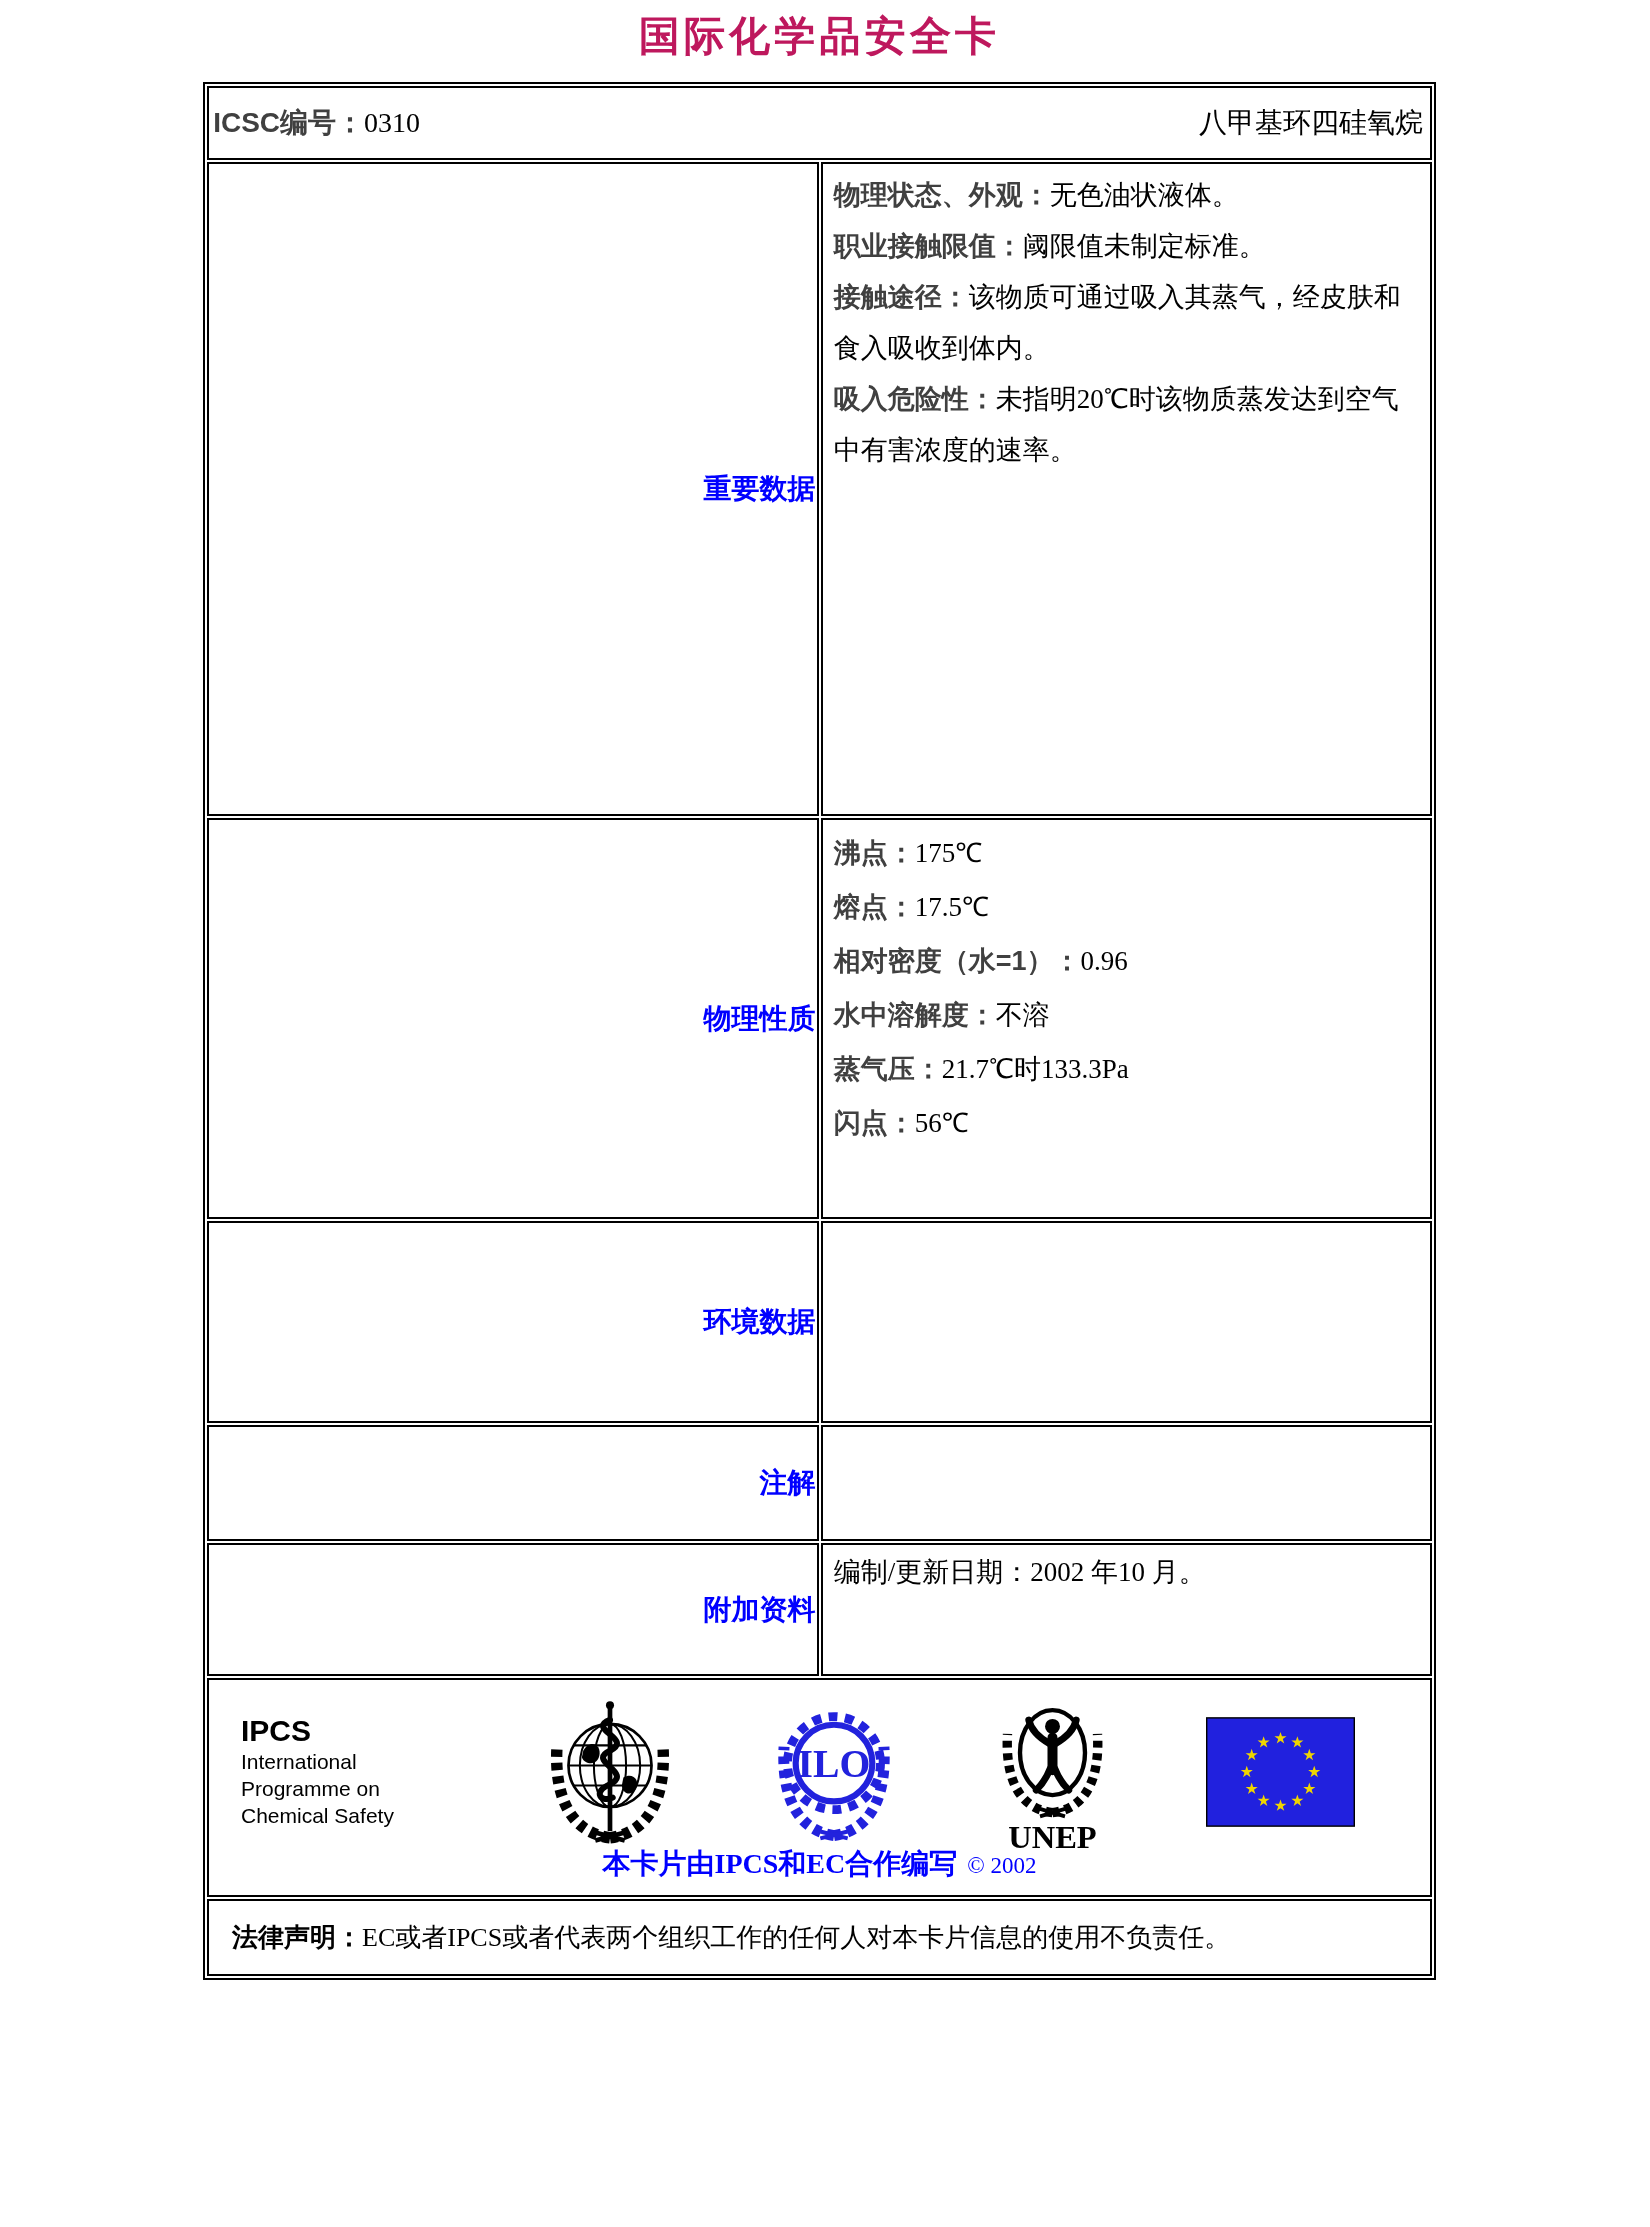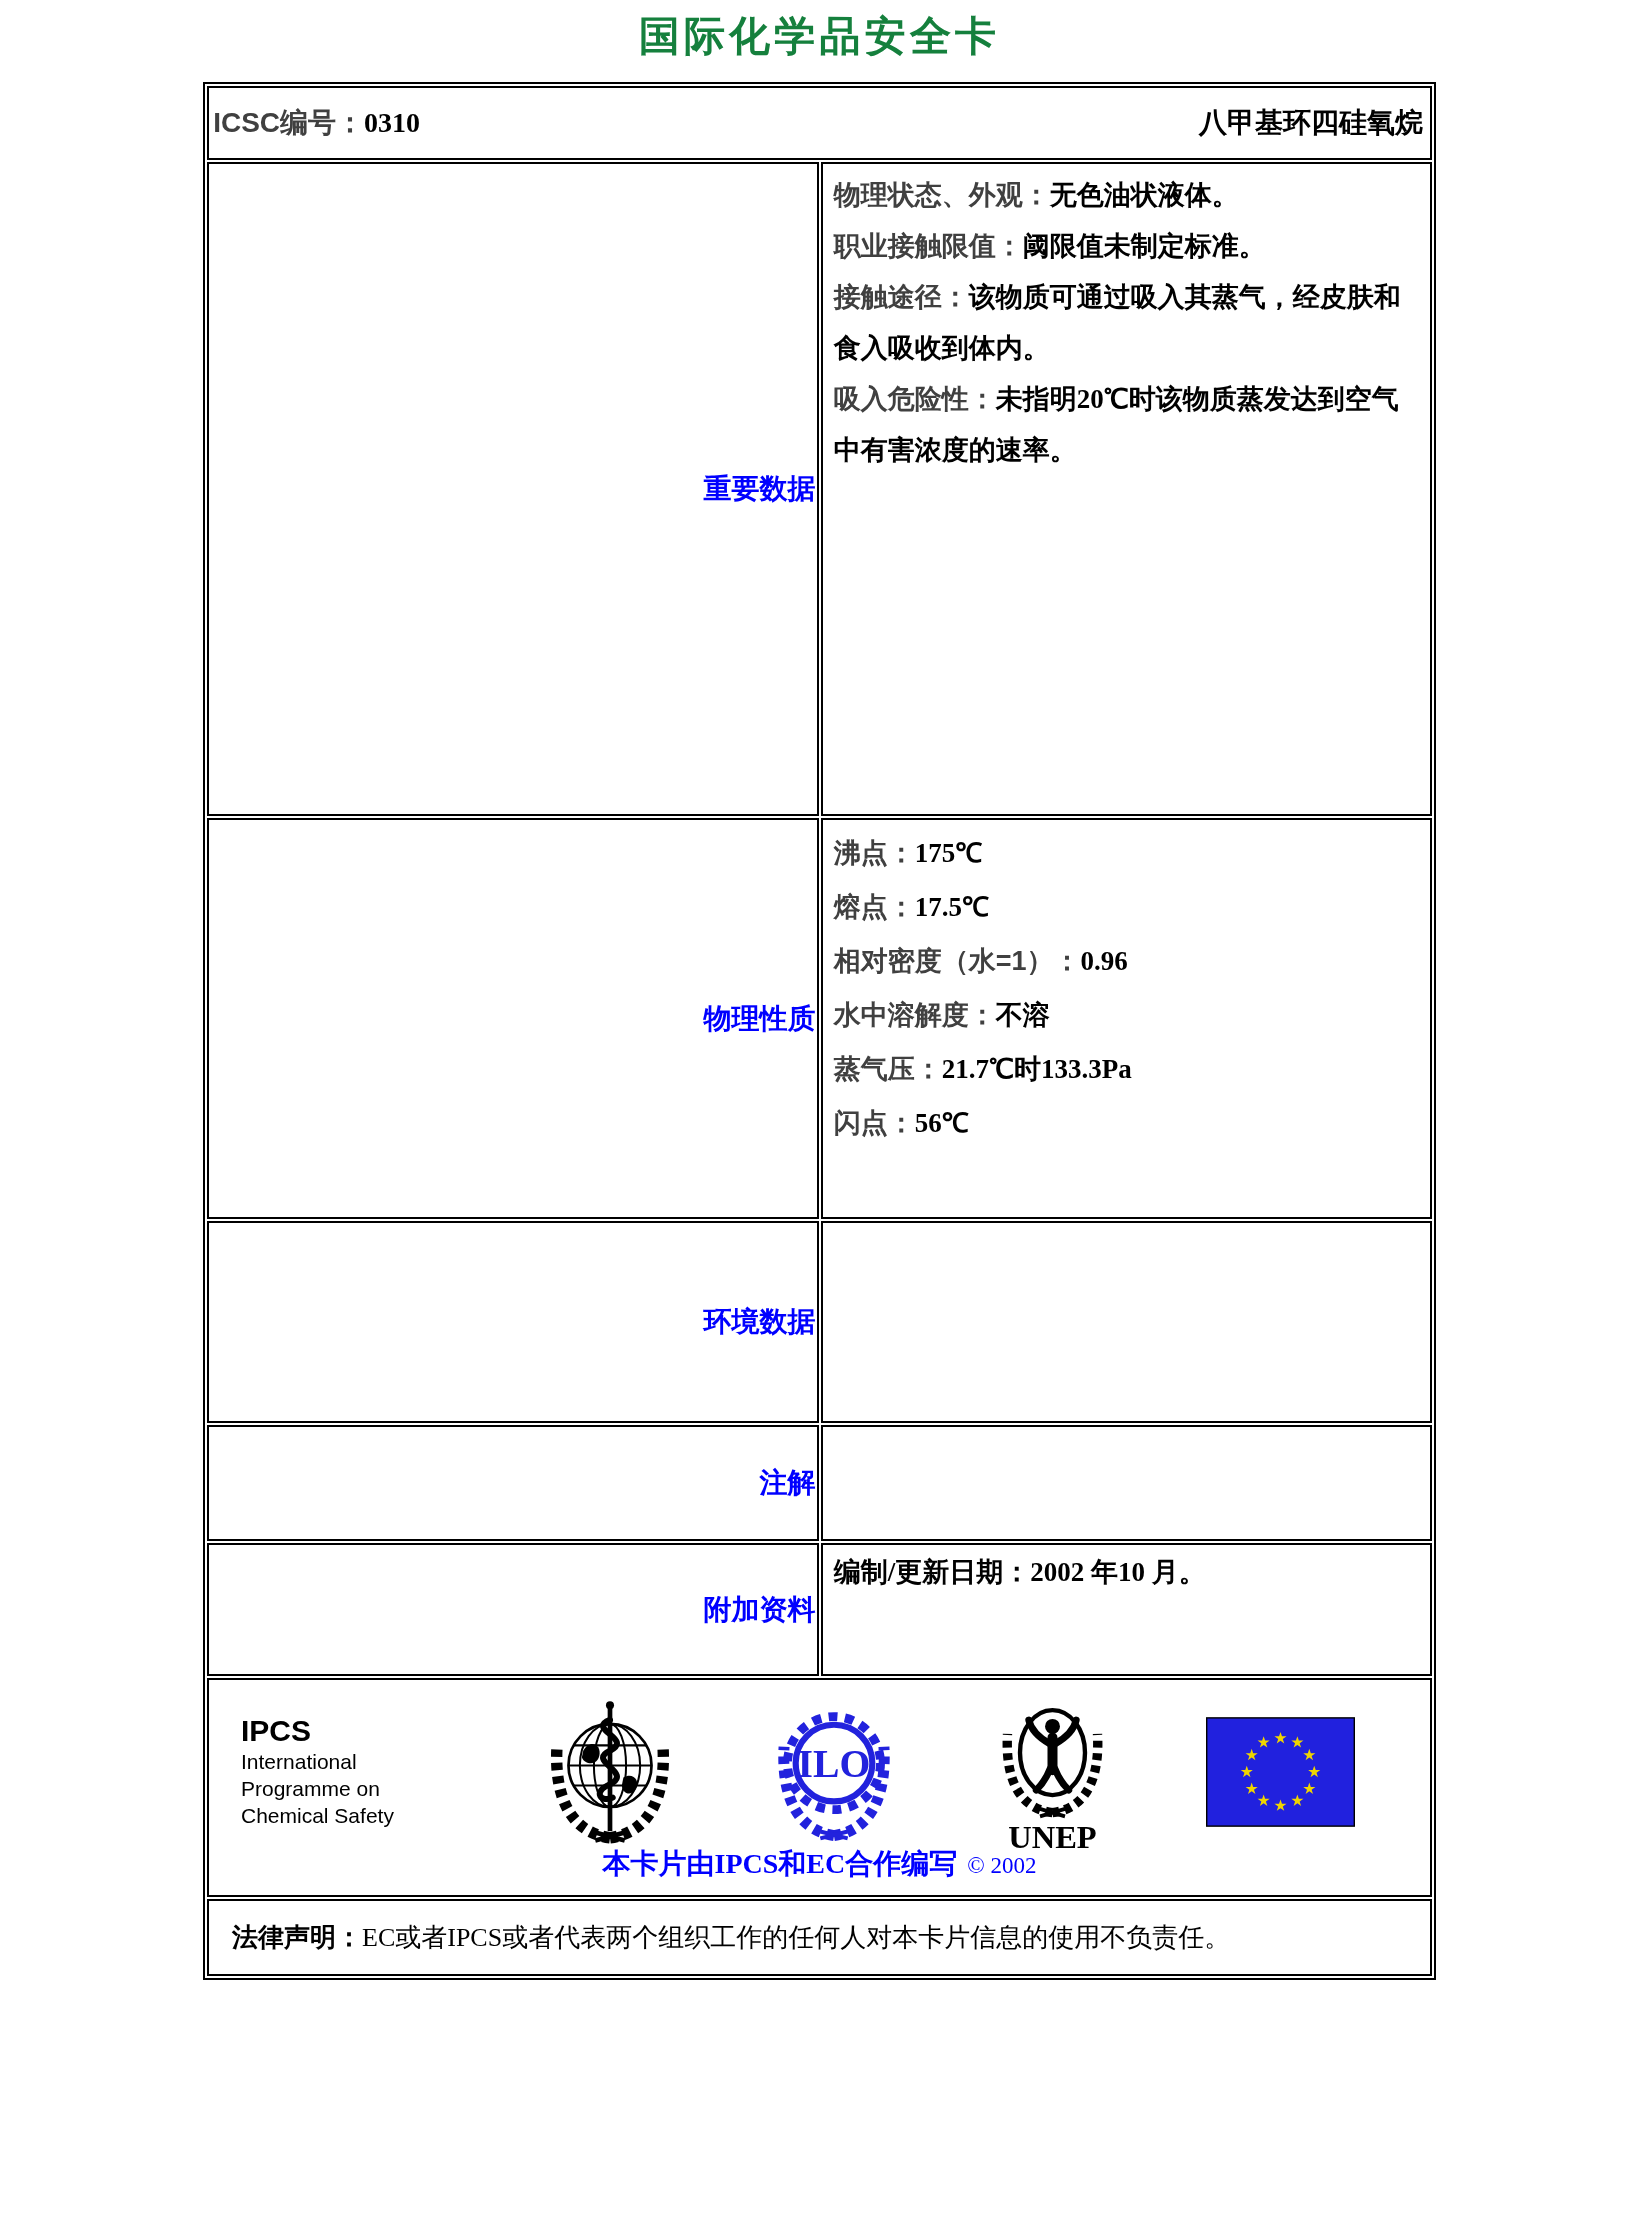--- a/index.html
+++ b/index.html
@@ -16,21 +16,21 @@
     overflow: hidden;
   }
   .doc-title {
     position: absolute;
     top: 8.5px;
     left: 203px;
     width: 1233px;
     text-align: center;
     font-size: 41px;
     font-weight: bold;
-    color: #15803d;
+    color: #be185d;
     letter-spacing: 4.2px;
     font-family: "Liberation Serif", serif;
   }
   table.icsc {
     position: absolute;
     top: 82px;
     left: 203px;
     width: 1233px;
     border: 2.1px solid #000;
     border-spacing: 2.8px;
@@ -55,21 +55,20 @@
     width: 100%;
   }
   .blue-key {
     color: #404040;
     font-weight: bold;
     font-family: "Liberation Sans", sans-serif;
   }
   .black-val {
     color: #000000;
     font-family: "Liberation Serif", serif;
-    font-weight: bold;
   }
   td.label-cell {
     width: 178px;
     text-align: right;
     vertical-align: middle;
     color: #0000ff;
     font-weight: bold;
     font-family: "Liberation Sans", sans-serif;
     font-size: 28px;
   }

